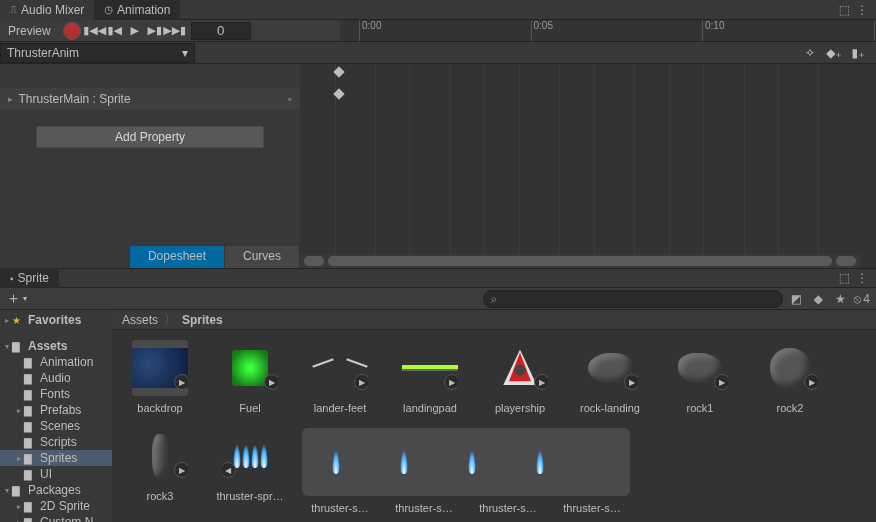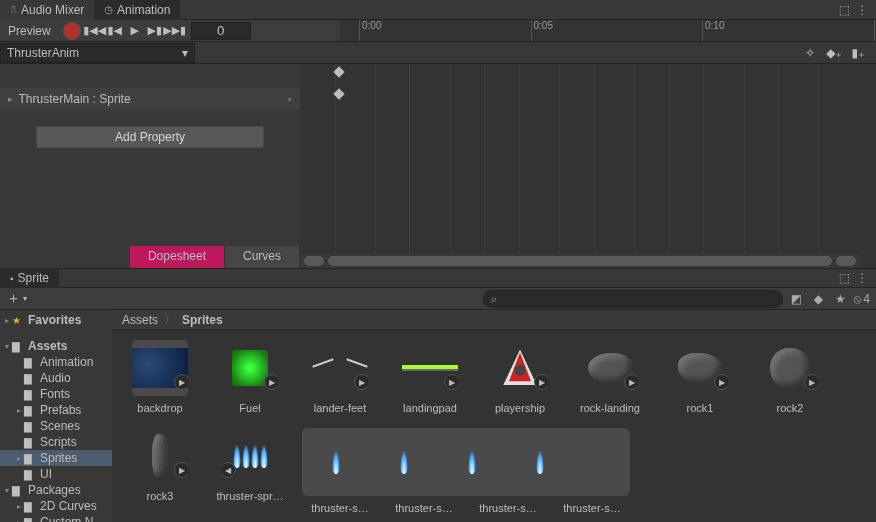--- a/index.html
+++ b/index.html
@@ -26,21 +26,21 @@
   .clip-dropdown { width: 195px; height: 20px; background: #2a2a2a; border: 1px solid #222; color: #bdbdbd; padding: 0 6px; display: flex; align-items: center; justify-content: space-between; cursor: pointer; }
   .mini-btn { width: 20px; height: 18px; display: flex; align-items: center; justify-content: center; cursor: pointer; color: #bdbdbd; margin-left: 4px; }
   
   .anim-body { flex: 1; display: flex; }
   .anim-left { width: 300px; background: #383838; display: flex; flex-direction: column; }
   .track-row { height: 22px; background: #3f3f3f; display: flex; align-items: center; padding: 0 8px; color: #bdbdbd; margin-top: 24px; }
   .track-arrow { font-size: 9px; margin-right: 6px; color: #888; }
   .add-prop-btn { margin: 16px 36px; height: 22px; background: #585858; color: #d8d8d8; display: flex; align-items: center; justify-content: center; cursor: pointer; border: 1px solid #4a4a4a; border-radius: 2px; }
   .track-tabs { margin-top: auto; height: 22px; display: flex; justify-content: flex-end; background: #383838; }
   .track-tab { padding: 3px 18px; background: #464646; cursor: pointer; border-right: 1px solid #333; }
-  .track-tab.active { background: #be185d; }
+  .track-tab.active { background: #0369a1; }
   
   .anim-right { flex: 1; background: #333333; position: relative; overflow: hidden; }
   .grid-lines { position: absolute; inset: 0; }
   .grid-line { position: absolute; top: 0; bottom: 0; width: 1px; background: #3c3c3c; }
   .keyframe { position: absolute; width: 8px; height: 8px; background: #bdbdbd; transform: rotate(45deg); }
   .scroll-bottom { position: absolute; bottom: 0; left: 0; right: 16px; height: 14px; background: #383838; display: flex; align-items: center; padding: 0 2px; }
   .scroll-thumb { height: 10px; background: #5a5a5a; border-radius: 5px; margin: 0 2px; }
   
   
   .proj-header { height: 20px; background: #383838; display: flex; align-items: center; border-top: 1px solid #232323; border-bottom: 1px solid #232323; }
@@ -256,21 +256,21 @@
         <span>UI</span>
       </div>
     <div class="tree-item">
         <span class="tree-arrow">▾</span>
         <span class="tree-icon folder">▇</span>
         <span style="font-weight:normal">Packages</span>
       </div>
     <div class="tree-item" style="padding-left:14px">
         <span class="tree-arrow">▸</span>
         <span class="tree-icon folder">▇</span>
-        <span>2D Curves</span>
+        <span>2D Sprite</span>
       </div>
     <div class="tree-item" style="padding-left:14px">
         <span class="tree-arrow">▸</span>
         <span class="tree-icon folder">▇</span>
         <span>Custom N</span>
       </div>
   </div>
 
   <div class="proj-content">
     <div class="breadcrumb">

